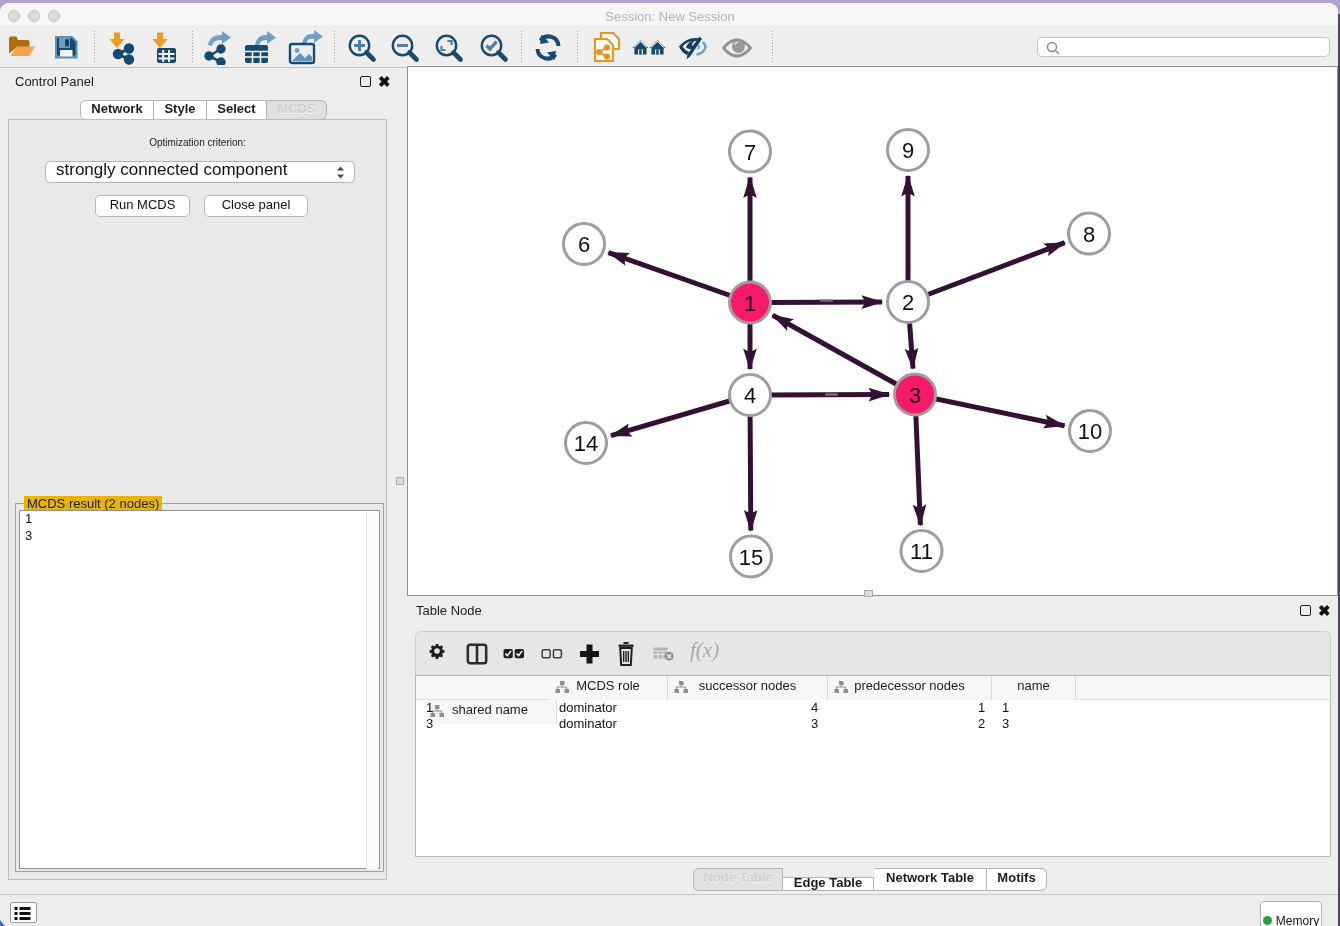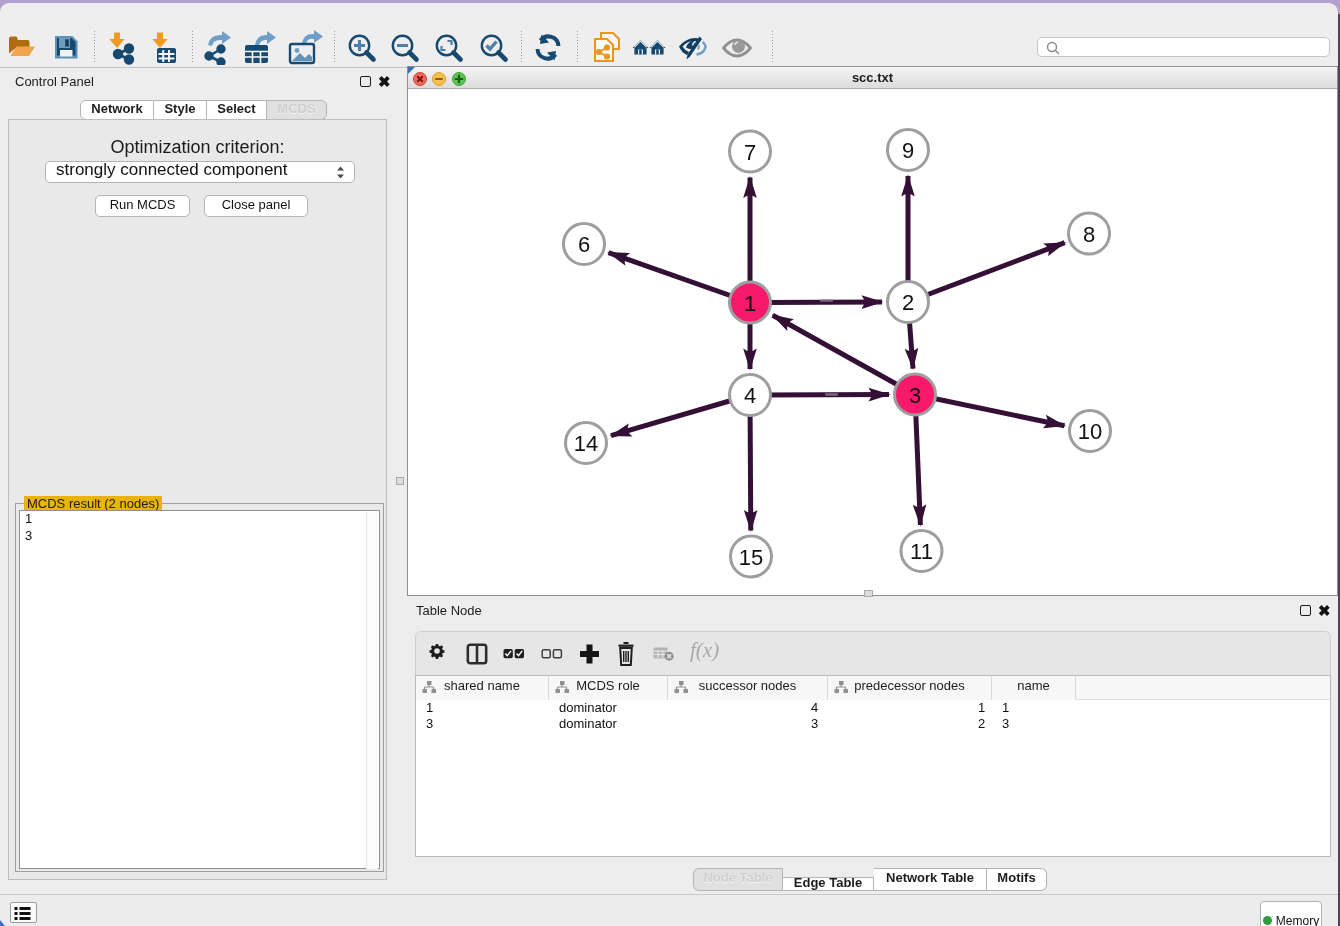--- a/index.html
+++ b/index.html
@@ -20,21 +20,21 @@
 .winbtns{position:absolute;top:73px;height:13px;}
 .floatbox{display:inline-block;width:11px;height:11px;border:1.6px solid #1c1c1c;border-radius:2px;box-sizing:border-box;vertical-align:top;margin-top:0px;}
 .closex{font-size:15px;font-weight:bold;color:#111;line-height:11px;vertical-align:top;display:inline-block;margin-left:7px;}
 
 .tabstrip{position:absolute;display:flex;font-size:13px;font-weight:bold;color:#1c1c1c;}
 .tab{border:1px solid #b4b4b4;border-left:none;background:#fff;display:flex;align-items:center;justify-content:center;box-sizing:border-box;padding-bottom:4px;}
 .tab.first{border-left:1px solid #b4b4b4;border-radius:6px 0 0 6px;}
 .tab.last{border-radius:0 6px 6px 0;}
 .tab.seltab{background:#e0e0e0;color:#cfcfcf;text-shadow:0 1px 0 #f5f5f5;}
 #cp-content{position:absolute;left:8px;top:116px;width:379px;height:761px;background:#e9e9e9;border:1px solid #bdbdbd;box-sizing:border-box;}
-#optlabel{position:absolute;left:0;top:17px;width:100%;text-align:center;font-size:18px;color:#1c1c1c;}
+#optlabel{position:absolute;left:0;top:17px;width:100%;text-align:center;font-size:10px;color:#1c1c1c;}
 #dropdown{position:absolute;left:36px;top:41px;width:310px;height:22px;background:#fff;border:1px solid #b3b3b3;border-radius:5px;box-sizing:border-box;font-size:17px;color:#111;line-height:15px;padding-left:10px;}
 .btn{position:absolute;height:22px;background:#fff;border:1px solid #b6b6b6;border-radius:5px;box-sizing:border-box;font-size:13px;color:#111;text-align:center;line-height:17px;}
 
 #gbox{position:absolute;left:6px;top:383px;width:369px;height:369px;border:1px solid #9f9f9f;box-sizing:border-box;}
 #gbox-title{position:absolute;left:8px;top:-8px;background:#eab308;padding:0 3px;font-size:13px;color:#1c1c1c;}
 #gbox-inner{position:absolute;left:3px;top:6px;width:361px;height:359px;background:#fff;border:1px solid #919191;box-sizing:border-box;font-size:13px;color:#111;}
 #gbox-scroll{position:absolute;right:1px;top:1px;width:11px;height:357px;background:#fcfcfc;border-left:1px solid #e2e2e2;}
 
 #netwin{position:absolute;left:407px;top:63px;width:931px;height:530px;border:1px solid #8f8f8f;box-sizing:border-box;background:#fff;}
 #nettitle{position:absolute;left:0;top:0;width:100%;height:22px;background:linear-gradient(#f5f5f5,#dcdcdc);border-bottom:1px solid #ababab;box-sizing:border-box;}
@@ -63,20 +63,26 @@
     <g id="orgchart" fill="#909090">
       <rect x="5" y="0" width="4.5" height="4"></rect>
       <path d="M7,4 v2 M2.5,6 h9 M2.5,6 v2 M11.5,6 v2" stroke="#909090" stroke-width="1.2" fill="none"></path>
       <rect x="0.5" y="8" width="4.5" height="4"></rect>
         <rect x="9.5" y="8" width="4.5" height="4"></rect>
     </g>
   </defs>
 </svg>
 <div id="purpletop"></div>
 <div id="app">
+  <div id="titlebar">
+    <div class="tl" style="left:8px;"></div>
+    <div class="tl" style="left:28px;"></div>
+    <div class="tl" style="left:48px;"></div>
+    <div id="apptitle">Session: New Session</div>
+  </div>
   <div id="toolbar">
     <div class="tsep" style="left:94px;"></div>
     <div class="tsep" style="left:192px;"></div>
     <div class="tsep" style="left:334px;"></div>
     <div class="tsep" style="left:521px;"></div>
     <div class="tsep" style="left:577px;"></div>
     <div class="tsep" style="left:772px;"></div>
 
     <svg class="abs" style="left:4px;top:6px;" width="34" height="32">
       <path d="M5,22.5 V7.5 Q5,5.5 7,5.5 L11.5,5.5 Q13.5,5.5 13.5,7.5 V9 L23.5,9 Q25.5,9 25.5,11 V16 L13,16 Z" fill="#b06d10"></path>
@@ -245,42 +251,20 @@
     <div id="gbox">
       <div id="gbox-title">MCDS result (2 nodes)</div>
       <div id="gbox-inner">
           <div style="padding:0 0 0 5px;line-height:16.5px;">1<br>3</div>
           <div id="gbox-scroll"></div>
         </div>
     </div>
   </div>
 
   <div id="netwin">
-    <div id="nettitle">
-      <div class="mactl" style="left:5px;background:#ee6a5e;border:1px solid #d3402f;">
-          <svg width="12" height="12" style="position:absolute;left:0;top:0;">
-            <path d="M3.2,3.2 L8.8,8.8 M8.8,3.2 L3.2,8.8" stroke="#80170b" stroke-width="2"></path>
-          </svg>
-        </div>
-      <div class="mactl" style="left:24px;background:#f5bf4f;border:1px solid #dfa023;">
-          <svg width="12" height="12" style="position:absolute;left:0;top:0;">
-            <path d="M2.2,6 H9.8" stroke="#8a5e11" stroke-width="2.2"></path>
-          </svg>
-        </div>
-      <div class="mactl" style="left:44px;background:#5fc250;border:1px solid #38a832;">
-          <svg width="12" height="12" style="position:absolute;left:0;top:0;">
-            <path d="M6,1.8 V10.2 M1.8,6 H10.2" stroke="#17621a" stroke-width="2.2"></path>
-          </svg>
-        </div>
-      <div id="nettext">scc.txt</div>
-      <svg width="10" height="10" style="position:absolute;left:0;top:0;">
-          <path d="M0,0 L10,0 L0,10 Z" fill="none"></path>
-          <path d="M0,0 L7,0 L0,7 Z" fill="#3c6cc0"></path>
-        </svg>
-    </div>
     <svg id="graph" width="929" height="506" viewBox="0 0 929 506">
       <defs>
         <marker id="arr" viewBox="0 0 24 16" refX="22" refY="8" markerWidth="24" markerHeight="16" orient="auto" markerUnits="userSpaceOnUse">
           <path d="M23.5,8 L1.5,1.2 Q7,8 1.5,14.8 Z" fill="#341037"></path>
         </marker>
       </defs>
       <g stroke="#341037" stroke-width="5" marker-end="url(#arr)">
         <line x1="342" y1="211.5" x2="342" y2="86.5"></line>
         <line x1="342" y1="211.5" x2="200.5" y2="161.6"></line>
         <line x1="342" y1="211.5" x2="474" y2="211.1"></line>
@@ -379,21 +363,21 @@
           <line x1="9.8" y1="6" x2="9.8" y2="13.5"></line>
         </g>
       <circle cx="16.2" cy="11.2" r="4.4" fill="#8f8f8f"></circle>
       <path d="M14.2,9.2 l4,4 M18.2,9.2 l-4,4" stroke="#e8e8e8" stroke-width="1.4"></path>
     </svg>
 
     <div class="abs" style="left:274px;top:6px;font-family:'Liberation Serif',serif;font-style:italic;font-size:21px;color:#a8a8a8;">f(x)</div>
   </div>
   <div id="tp-table">
     <div id="thead-bg"></div>
-    <div class="th" style="left:0px;width:133px;">
+    <div class="th" style="left:8px;width:133px;margin-top:24px;">
         <svg class="sorticon" width="14" height="13">
           <use href="#orgchart"></use>
         </svg>
         <span>shared name</span>
       </div>
     <div class="th" style="left:133px;width:119px;">
         <svg class="sorticon" width="14" height="13">
           <use href="#orgchart"></use>
         </svg>
         <span>MCDS role</span>

